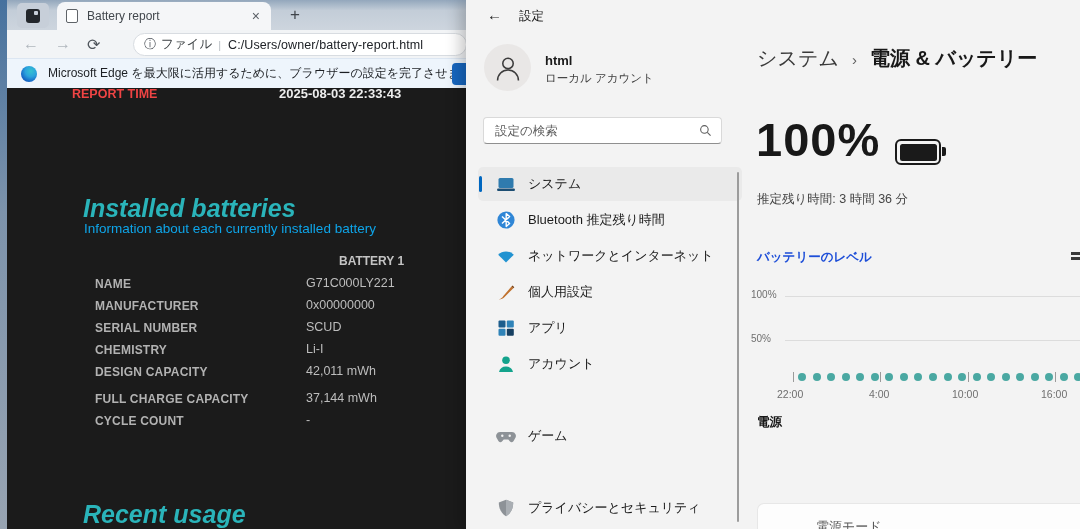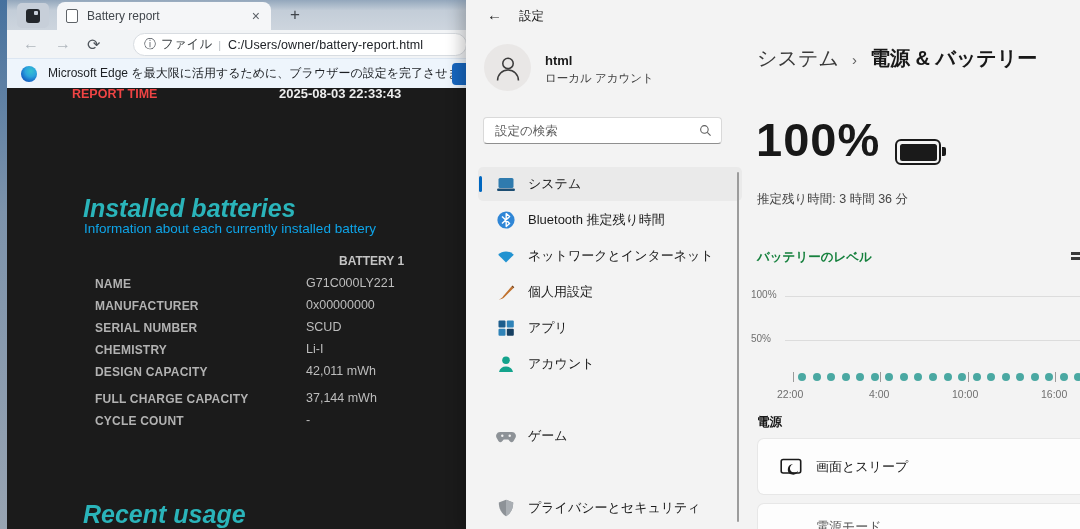--- a/index.html
+++ b/index.html
@@ -85,21 +85,21 @@
   .bc-sep { font-size:15px; color:#5f5f5f; margin:2px 13px 0; }
   .bc-current { font-size:20px; font-weight:bold; color:#181818; }
   .battery-percent { position:absolute; left:290px; top:112px; font-size:47px; font-weight:600; color:#181818; letter-spacing:1px; }
   .battery-icon { position:absolute; left:429px; top:139px; width:46px; height:26px; border:2.6px solid #1a1a1a;
     border-radius:6px; }
   .battery-icon::before { content:""; position:absolute; left:2.5px; top:2.5px; right:2.5px; bottom:2.5px;
     background:#1a1a1a; border-radius:2.5px; }
   .battery-icon::after { content:""; position:absolute; right:-7px; top:5.5px; width:4px; height:9px;
     background:#1a1a1a; border-radius:0 2px 2px 0; }
   .est-time { position:absolute; left:291px; top:191px; font-size:12.5px; color:#454545; }
-  .chart-title { position:absolute; left:291px; top:249px; font-size:12.5px; font-weight:bold; color:#15803d; }
+  .chart-title { position:absolute; left:291px; top:249px; font-size:12.5px; font-weight:bold; color:#1d4ed8; }
   .clipped-ui { position:absolute; left:605px; top:250px; width:9px; height:12px; overflow:hidden; }
   .clipped-ui i { display:block; width:14px; height:3px; background:#3a3a3a; margin:2px 0; }
   .gridline { position:absolute; left:319px; right:0; height:1px; background:#dcdcdc; }
   .gl-100 { top:296px; } .gl-50 { top:340px; }
   .y-label { position:absolute; left:285px; width:30px; font-size:10px; color:#6f6f6f; text-align:left; }
   .yl-100 { top:289px; } .yl-50 { top:333px; }
   .dots-row { position:absolute; left:319px; top:369px; right:0; height:18px; }
   .dot { position:absolute; top:4px; width:8px; height:8px; border-radius:50%; }
   .x-tick { position:absolute; top:3px; width:1px; height:10px; background:#9a9a9a; }
   .x-label { position:absolute; top:388px; font-size:10.5px; color:#6f6f6f; }
@@ -305,25 +305,18 @@
         <span class="dot" style="left: 274.9px; background: rgb(74, 168, 162);"></span>
         <span class="dot" style="left: 289.45px; background: rgb(74, 168, 162);"></span>
       </div>
     <span class="x-label" style="left:311px">22:00</span>
     <span class="x-label" style="left:403px">4:00</span>
     <span class="x-label" style="left:486px">10:00</span>
     <span class="x-label" style="left:575px">16:00</span>
 
     <div class="power-title">電源</div>
 
-    <div class="card card-1">
-      <svg class="card-ico" viewBox="0 0 22 20">
-        <rect x="1.2" y="2.5" width="19.5" height="13.5" rx="2" fill="none" stroke="#1b1b1b" stroke-width="1.6"></rect>
-        <path d="M18 13.8 a4.4 4.4 0 1 1-5-6.6 5.2 5.2 0 1 0 5 6.6 Z" fill="#1b1b1b"></path>
-      </svg>
-      <span class="card-label">画面とスリープ</span>
-    </div>
 
     <div class="card card-2">
       <span class="card-label">電源モード</span>
     </div>
   </div>
 </div>
 
 </body></html>

